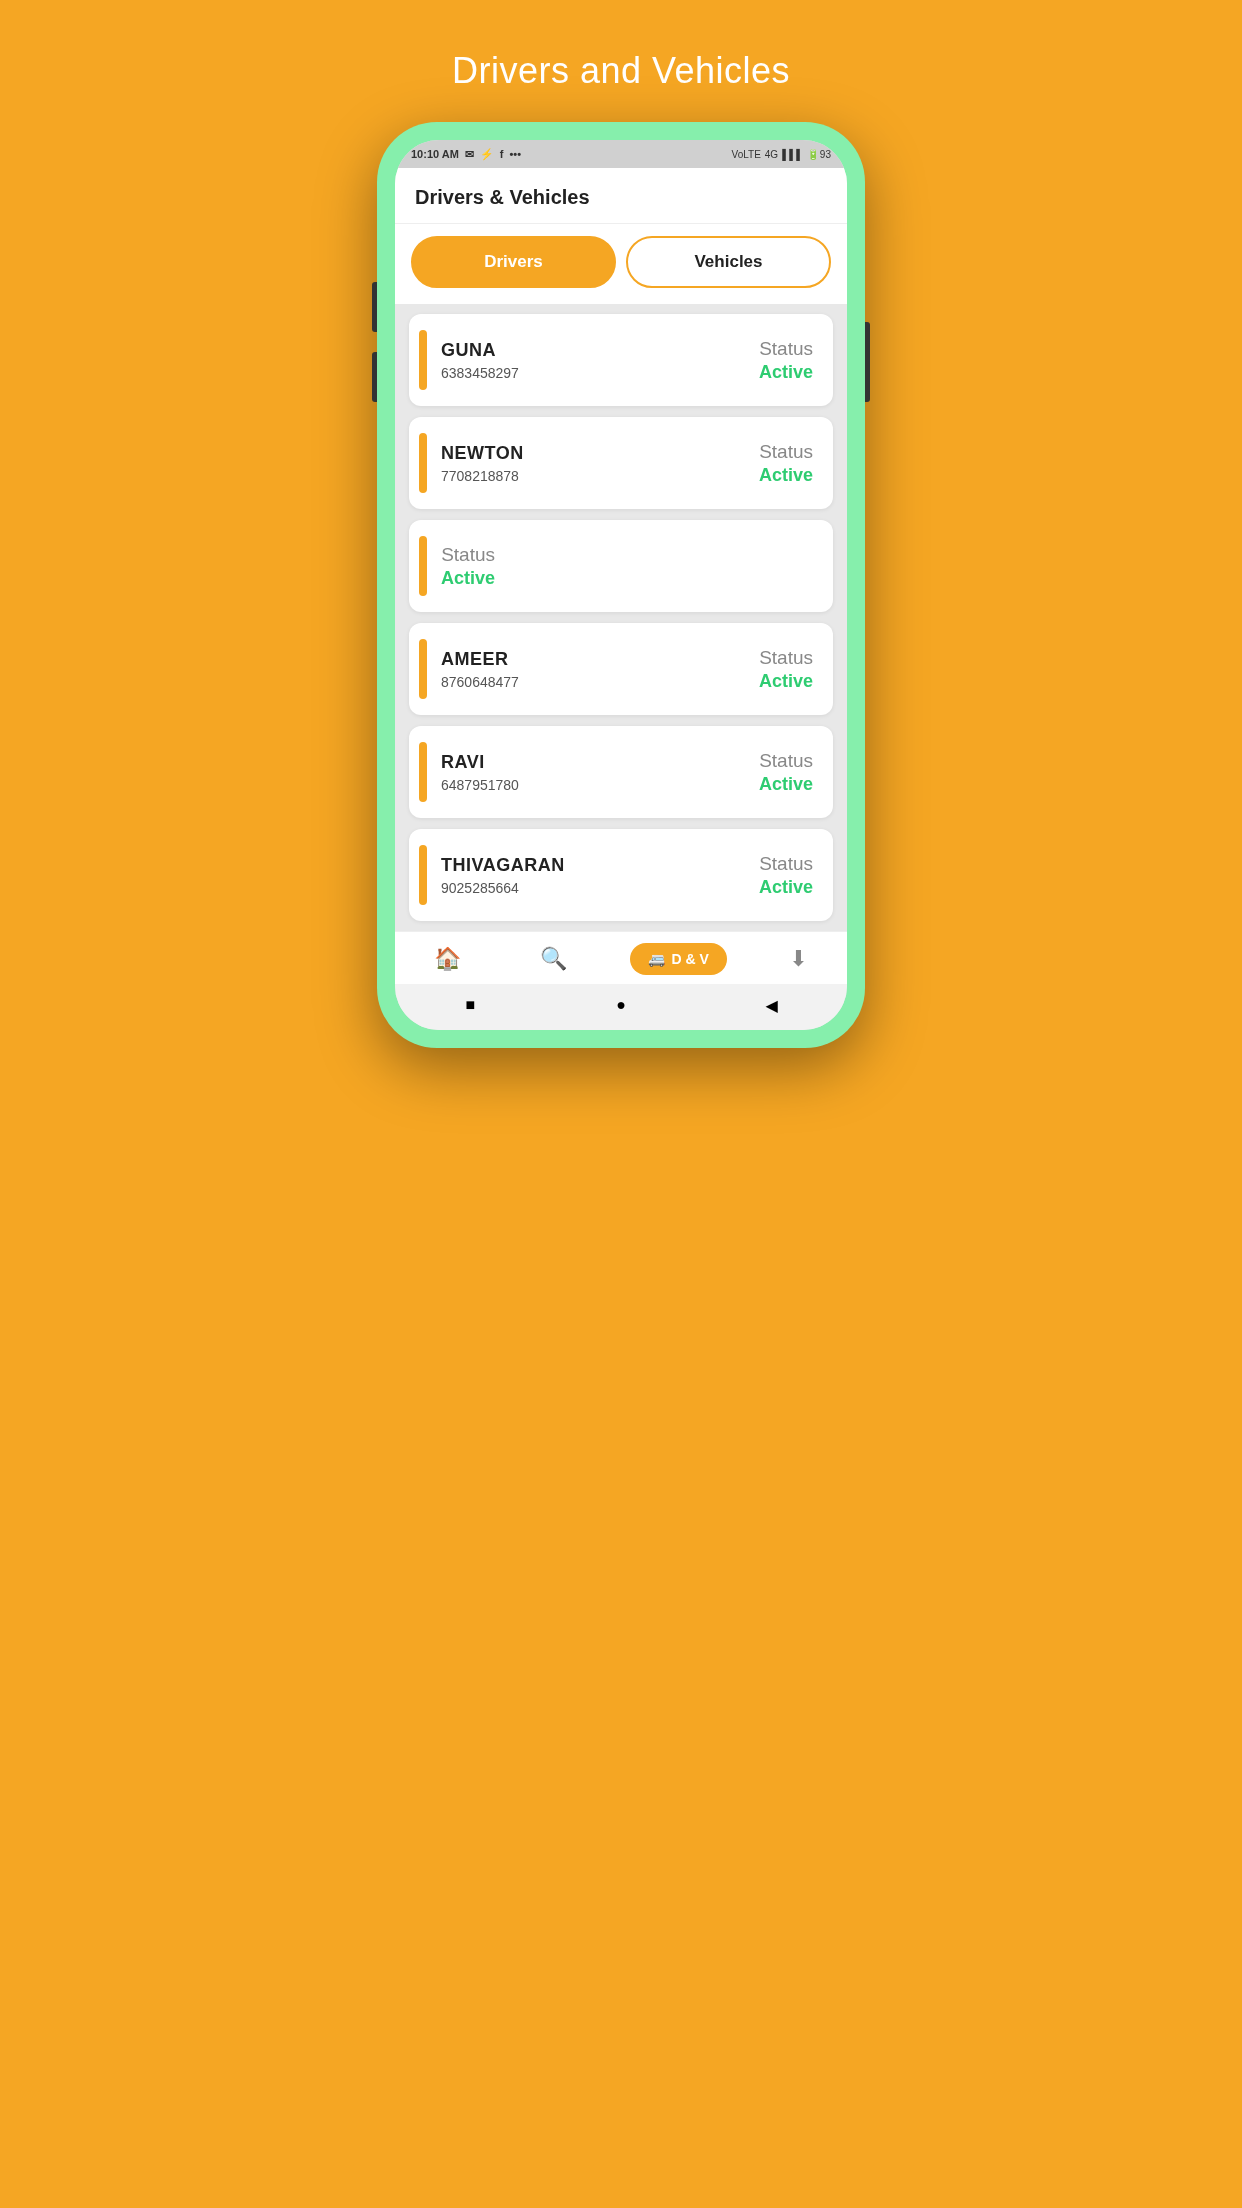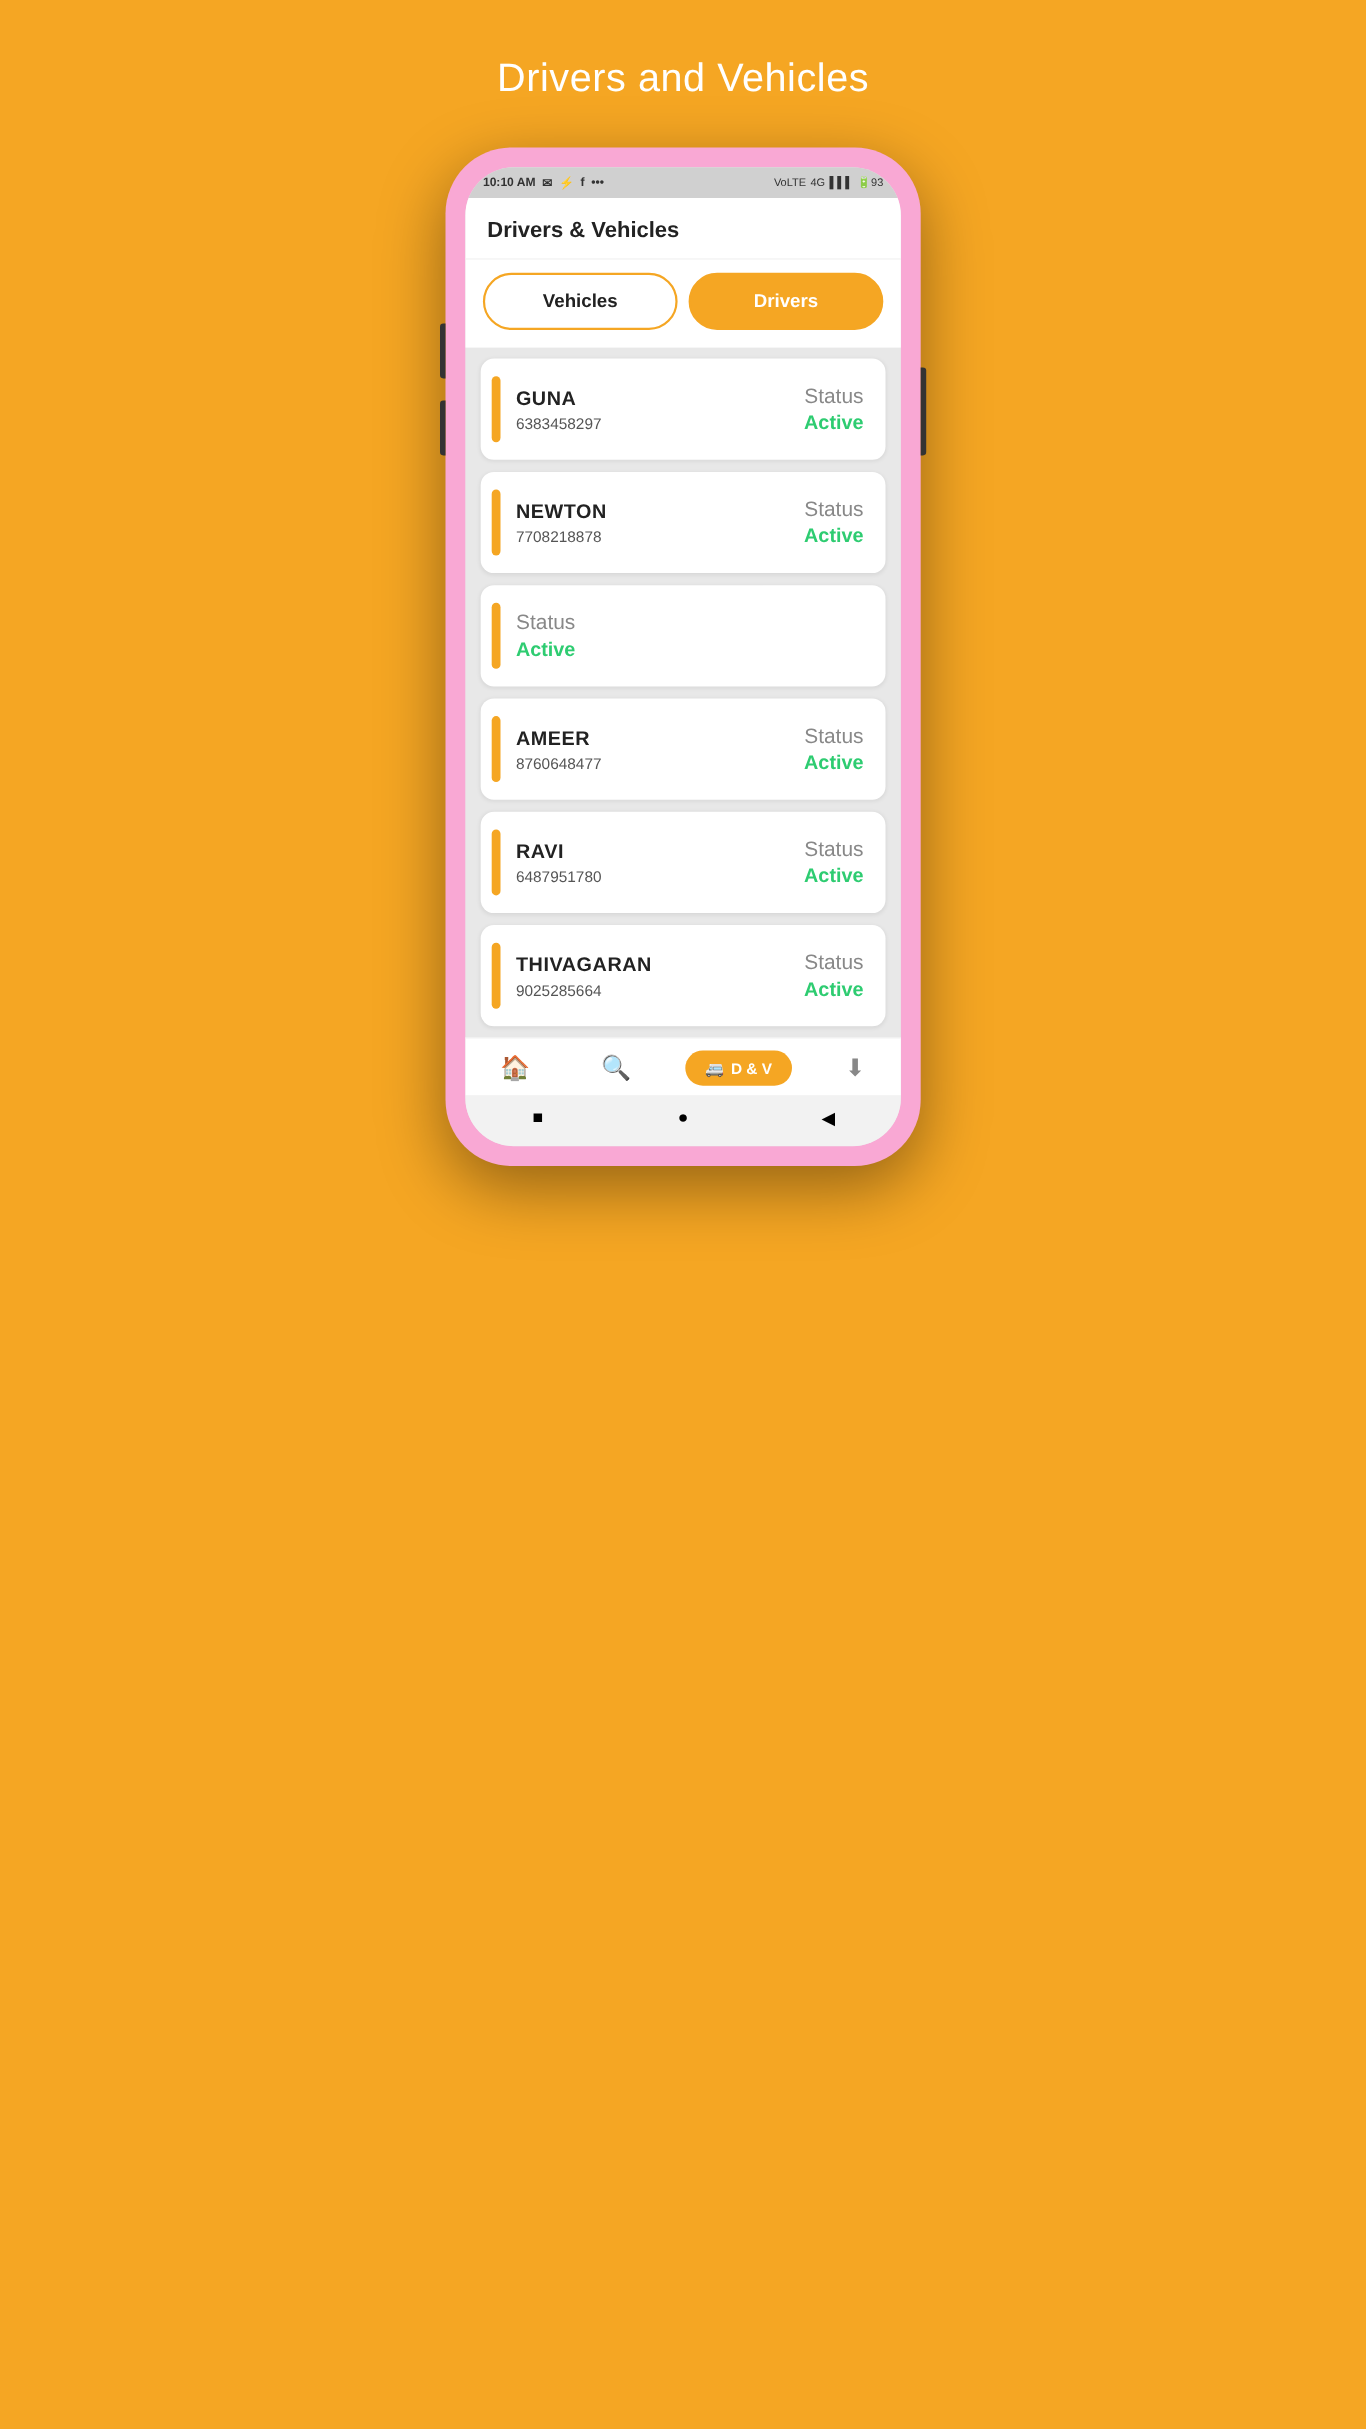--- a/index.html
+++ b/index.html
@@ -14,27 +14,27 @@
     }
     .page-title {
       color: white;
       font-size: 36px;
       font-weight: 400;
       text-align: left;
       padding: 30px 20px 20px;
       letter-spacing: 0.5px;
     }
     .phone-outer {
-      width: 432px;
-      background: #f9a8d4;
+      width: 488px;
+      background: #86efac;
       border-radius: 60px;
       padding: 18px;
       box-shadow: 0 20px 60px rgba(0,0,0,0.4);
       position: relative;
-      margin-top: 22px;
+      margin-top: 10px;
     }
     .phone-inner {
       background: #e8e8e8;
       border-radius: 44px;
       overflow: hidden;
       position: relative;
     }
     
     .status-bar {
       background: #d0d0d0;
@@ -242,25 +242,25 @@
         <span>▌▌▌</span>
         <span>🔋93</span>
       </div>
     </div>
 
     <div class="app-header">
       <span>Drivers &amp; Vehicles</span>
     </div>
 
     <div class="tab-bar">
+      <div class="tab-btn active">
+        <span>Drivers</span>
+      </div>
       <div class="tab-btn inactive">
         <span>Vehicles</span>
-      </div>
-      <div class="tab-btn active">
-        <span>Drivers</span>
       </div>
     </div>
 
     <div class="drivers-list" id="drivers-list">
     <div class="driver-card">
     <div class="driver-accent"></div>
     <div class="driver-info">
       <div class="driver-name">GUNA</div>
       <div class="driver-phone">6383458297</div>
     </div>

